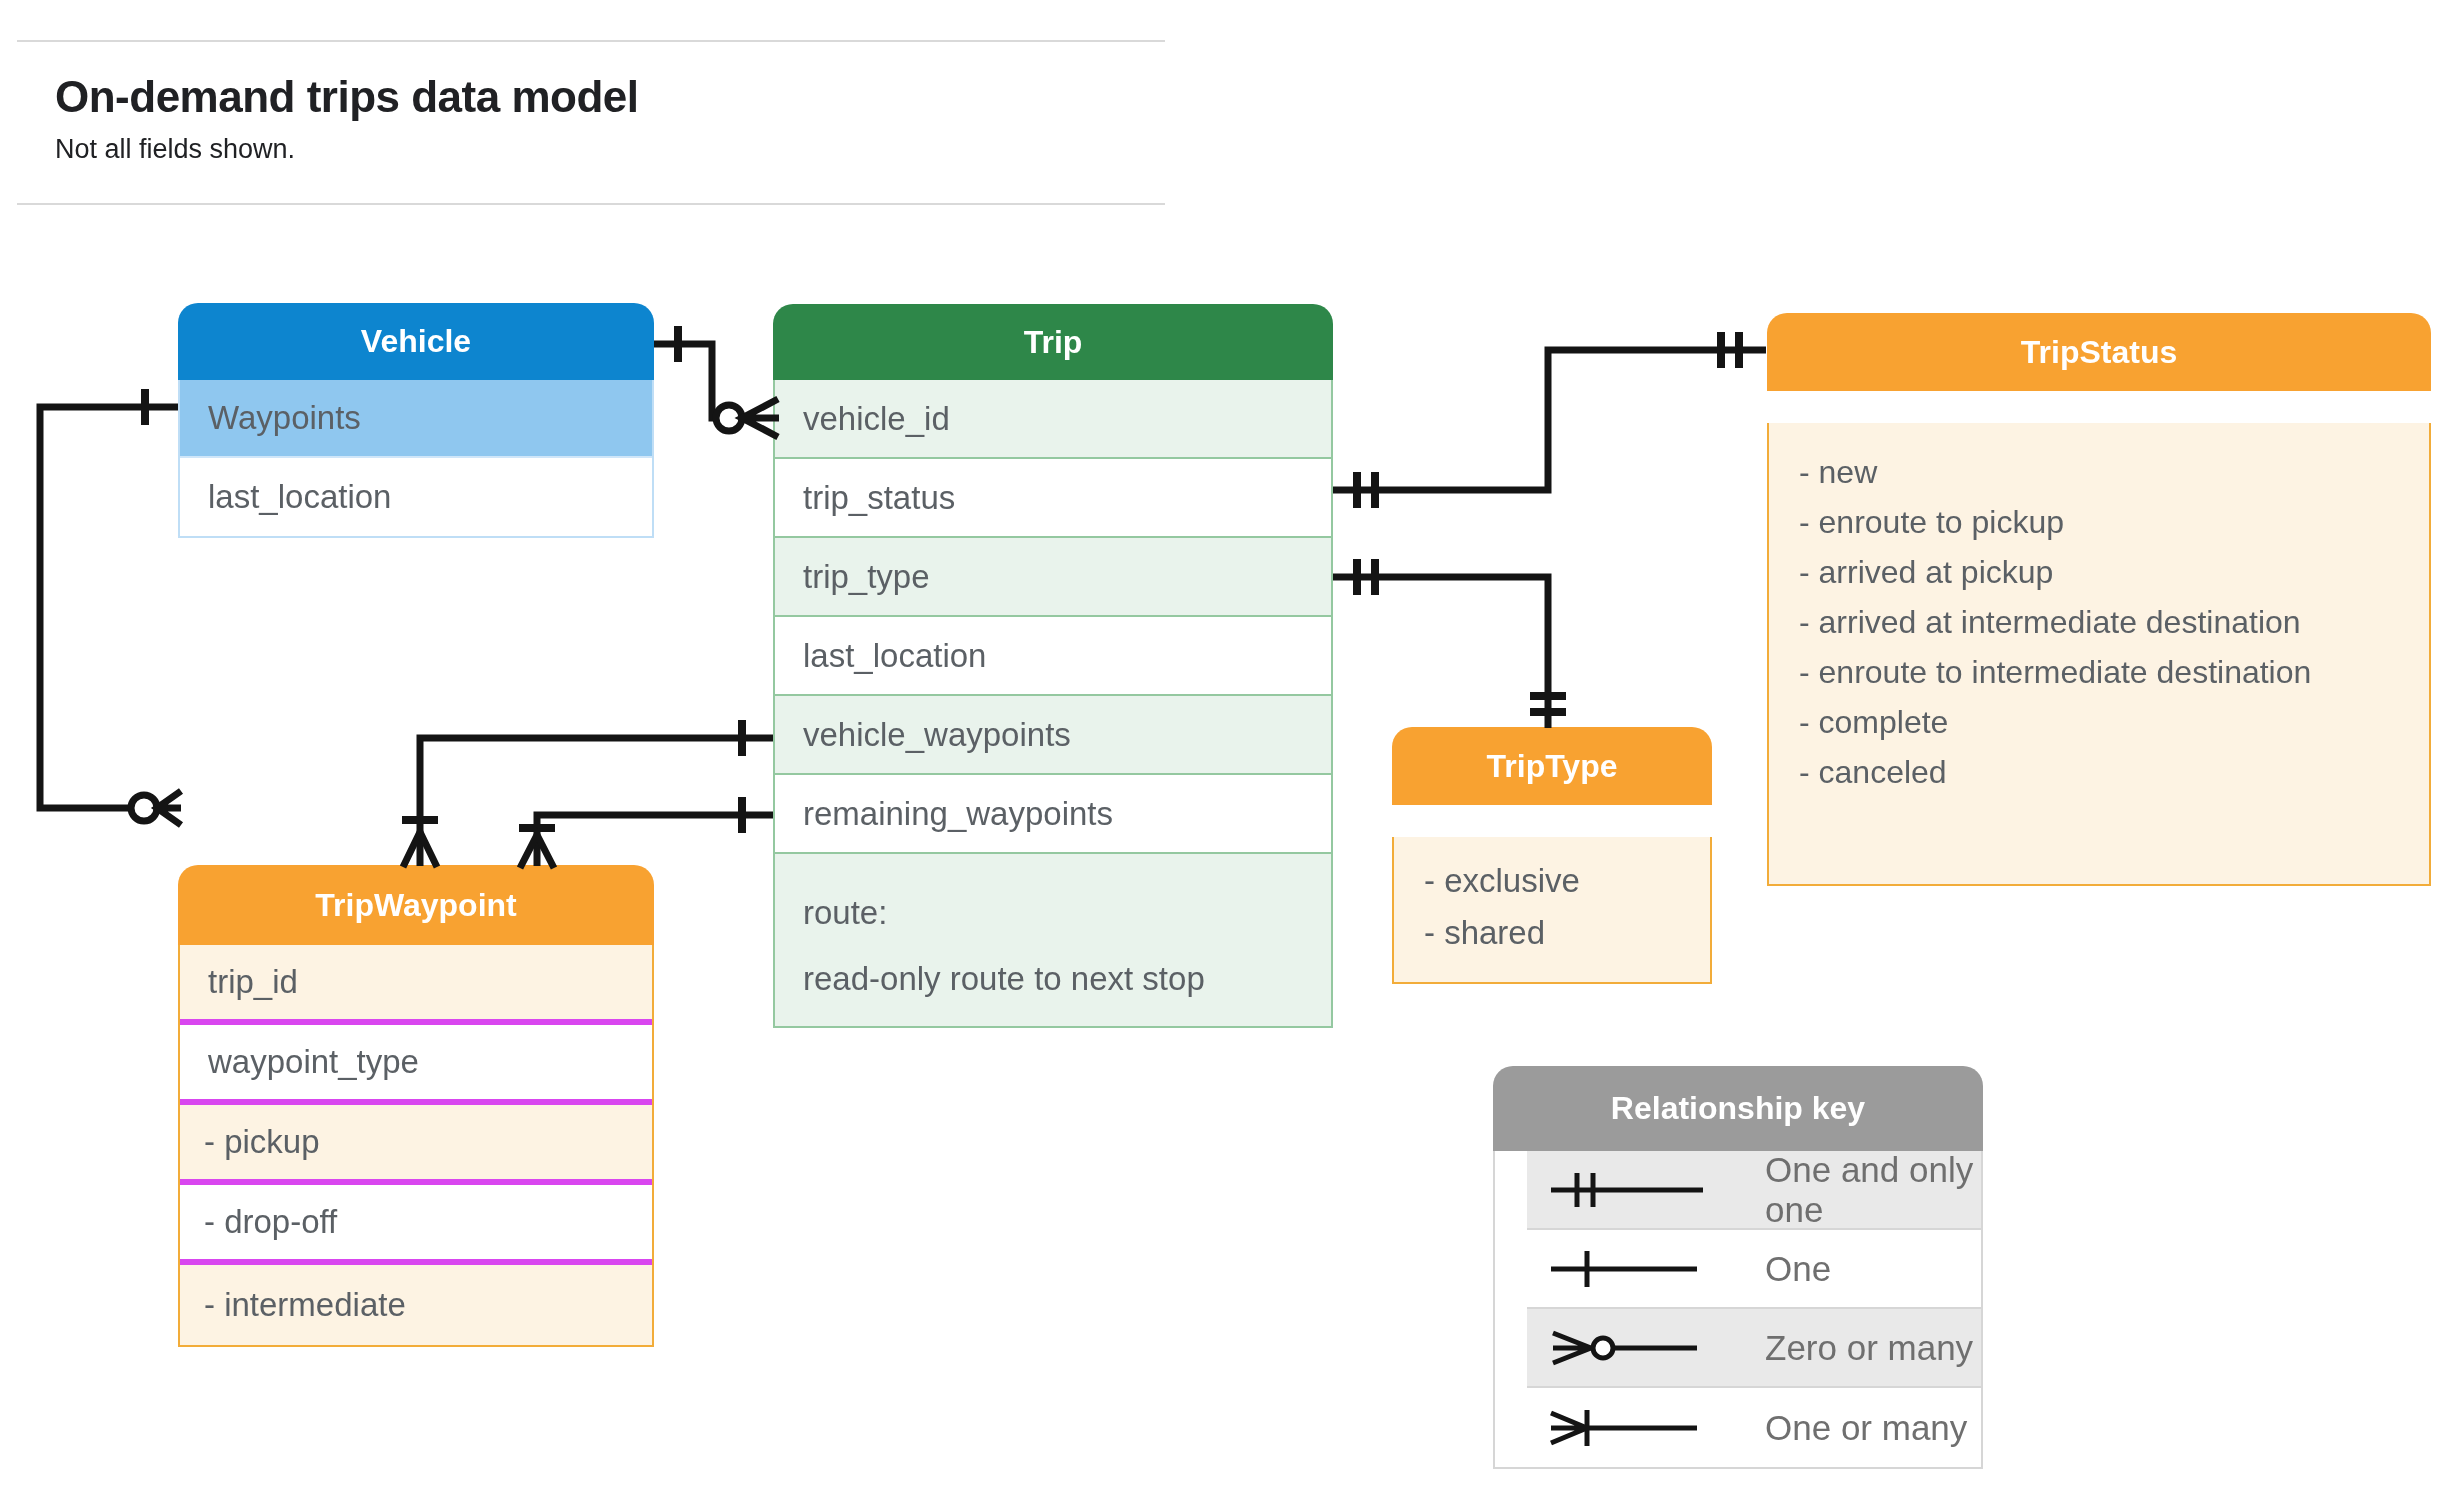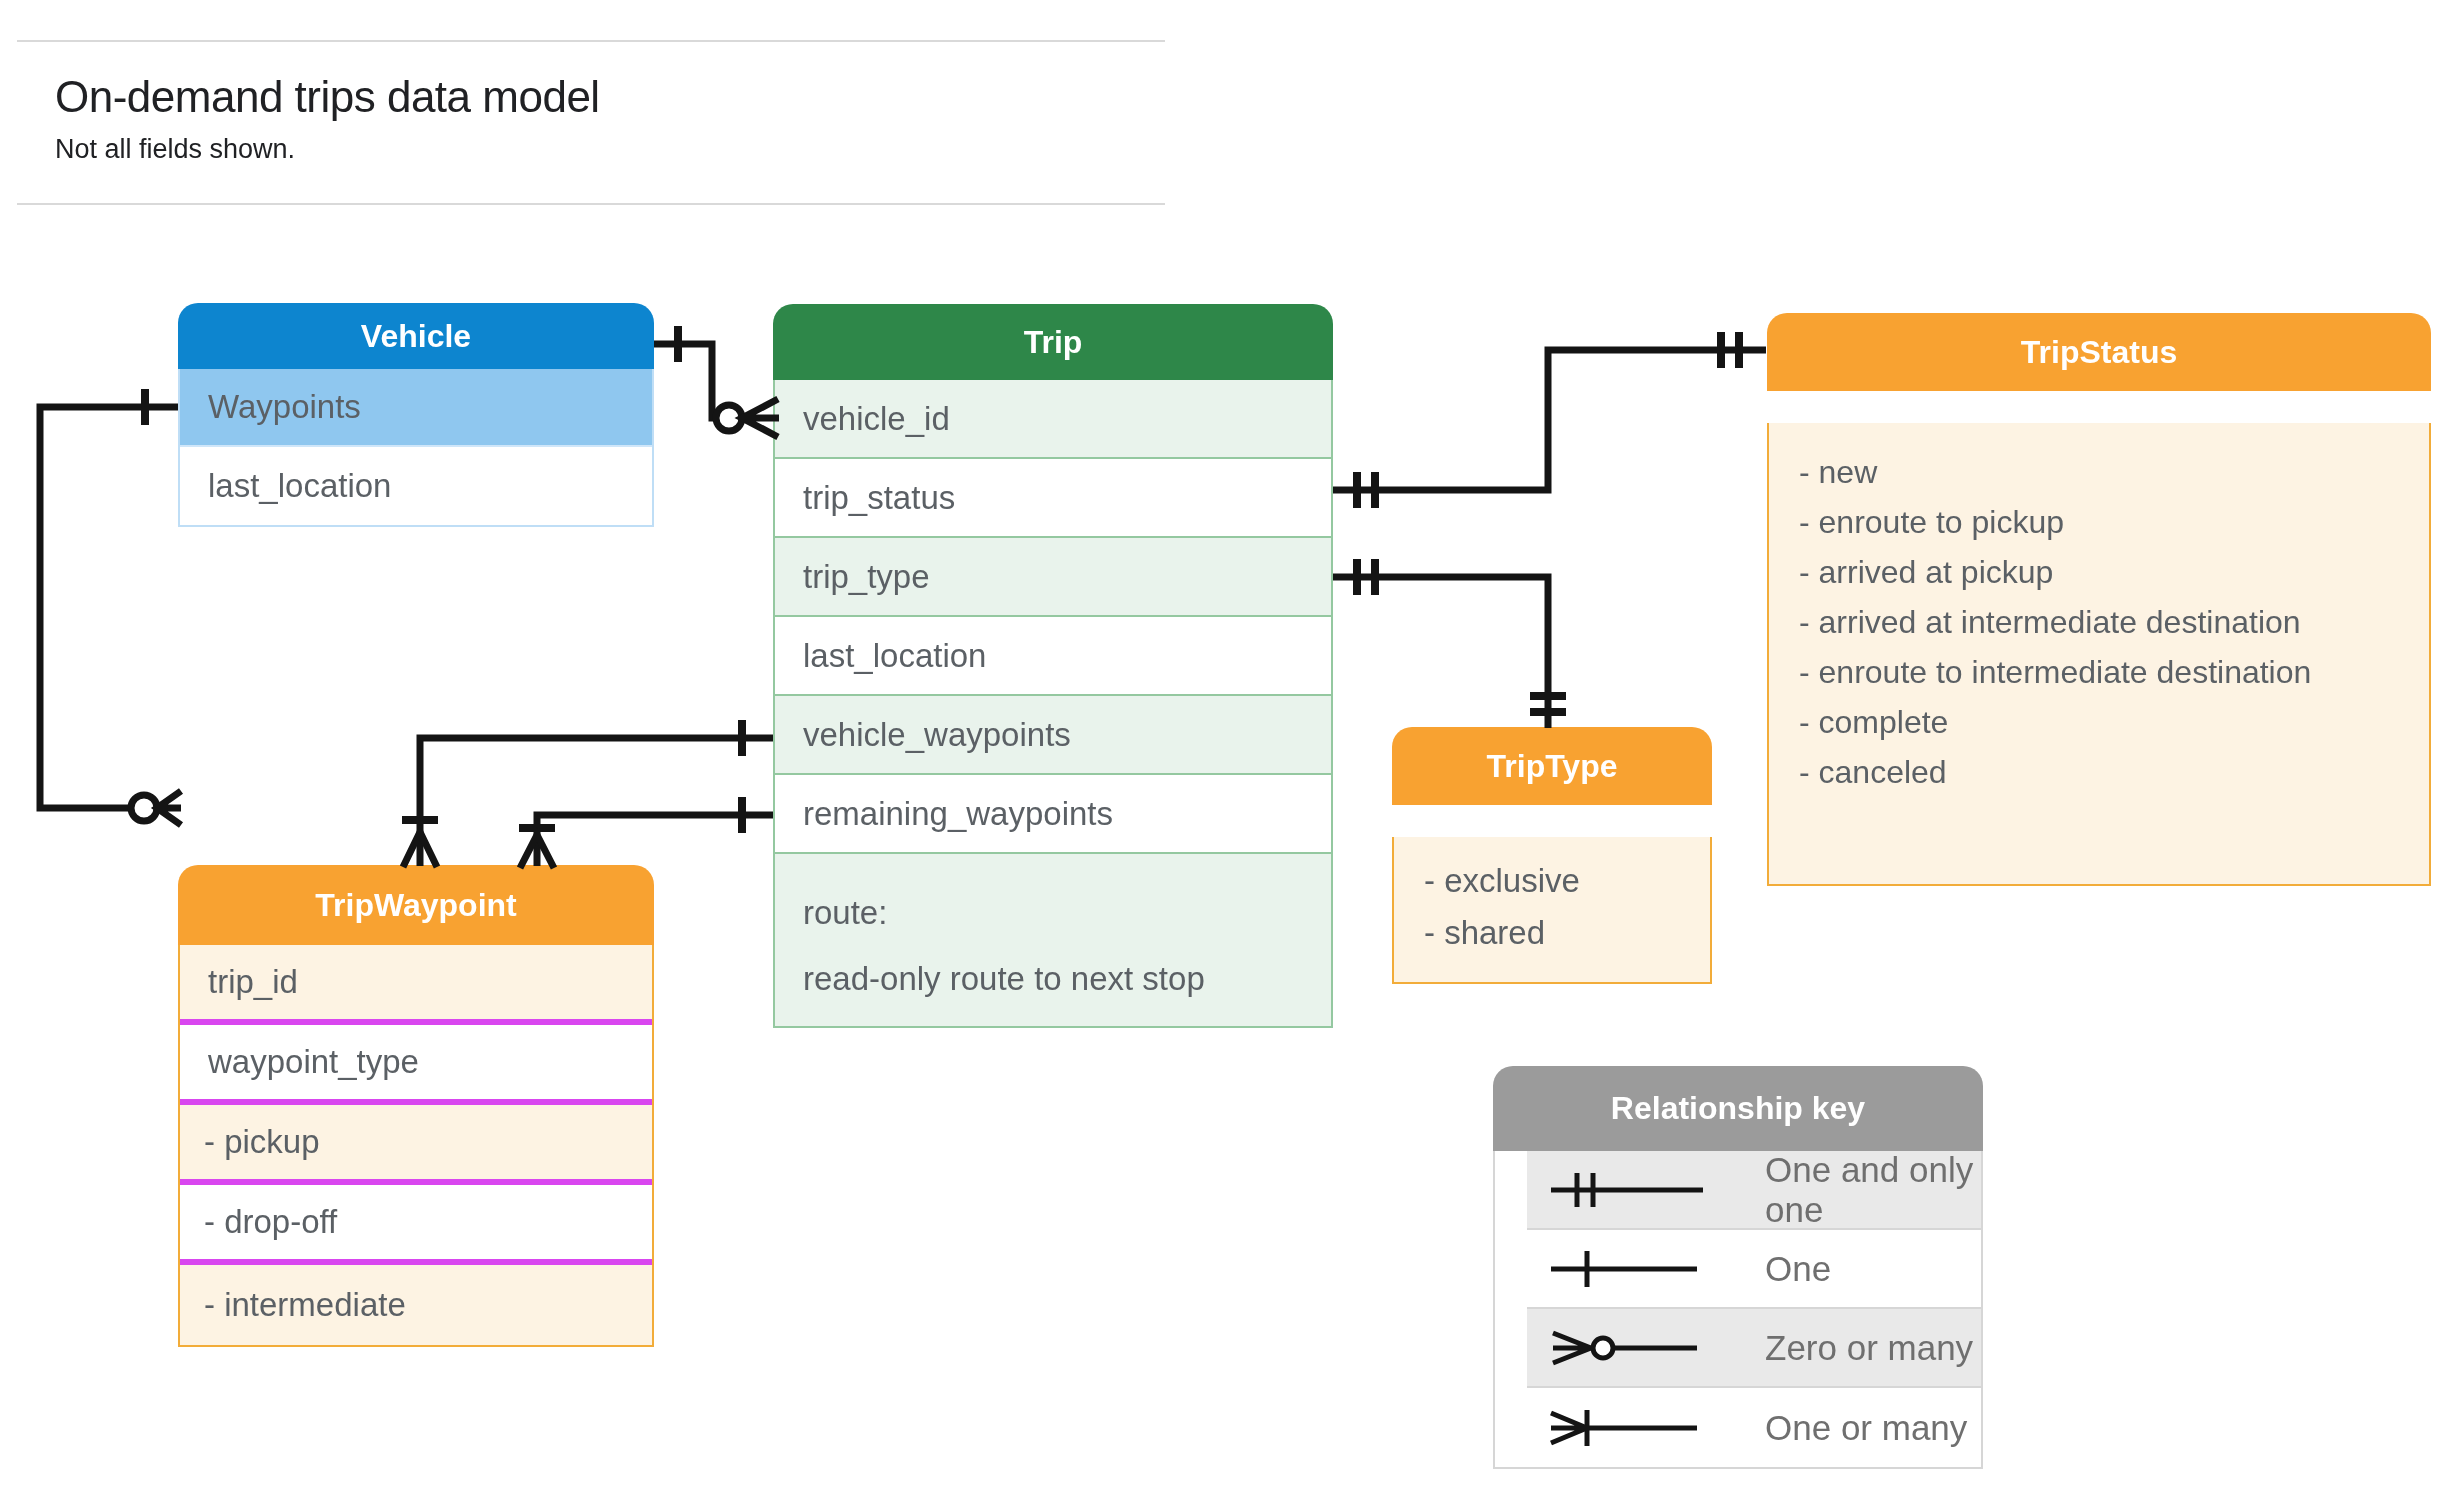--- a/index.html
+++ b/index.html
@@ -1,35 +1,35 @@
 <!DOCTYPE html>
 <html><head>
 <meta charset="utf-8">
 <style>
   html,body{margin:0;padding:0;background:#fff;}
   #canvas{
     position:relative;width:2445px;height:1502px;background:#fff;overflow:hidden;
     font-family:"Liberation Sans",sans-serif;color:#5b6065;
   }
   .rule{position:absolute;left:17px;width:1148px;height:2px;background:#d9d9d9;}
-  #page-title{position:absolute;left:55px;top:72px;font-size:44px;font-weight:400;color:#202124;letter-spacing:-0.5px;}
+  #page-title{position:absolute;left:55px;top:72px;font-size:44px;font-weight:700;color:#202124;letter-spacing:-0.5px;}
   #page-subtitle{position:absolute;left:55px;top:134px;font-size:27px;color:#202124;}
 
   .entity{position:absolute;}
   .hdr{
     display:flex;align-items:center;justify-content:center;
     border-radius:20px 20px 0 0;color:#fff;font-size:32px;font-weight:700;
   }
   .body{background:#fff;}
   .row{display:flex;align-items:center;font-size:33px;color:#5b6065;padding-left:28px;box-sizing:border-box;}
   .indent{padding-left:24px;}
 
   
   #vehicle{left:178px;top:303px;width:476px;}
-  #vehicle .hdr{height:66px;background:#0d85cf;}
+  #vehicle .hdr{height:77px;background:#0d85cf;}
   #vehicle .body{border:2px solid #bfdef6;border-top:none;box-sizing:border-box;}
   #vehicle .row{height:78px;}
   .row-hl-blue{background:#8fc7ef;border-bottom:2px solid #cfe6f9;}
 
   
   #trip{left:773px;top:304px;width:560px;}
   #trip .hdr{height:76px;background:#2e8749;}
   #trip .body{border:2px solid #94c8a0;border-top:none;box-sizing:border-box;}
   #trip .row{height:79px;border-bottom:2px solid #94c8a0;}
   .row-tint-green{background:#e9f3ec;}

